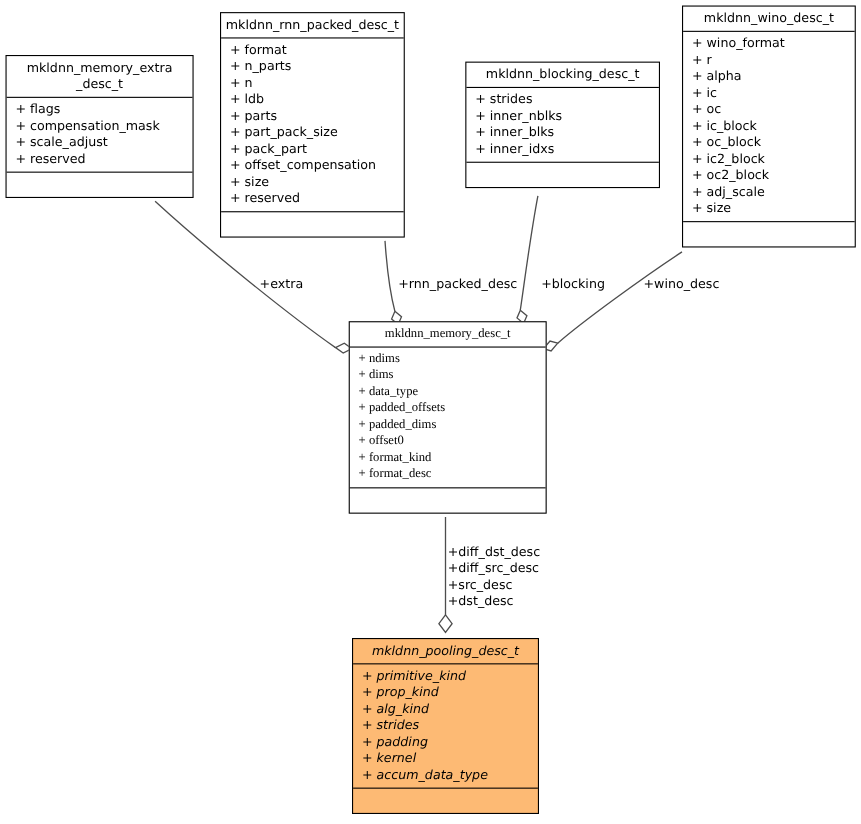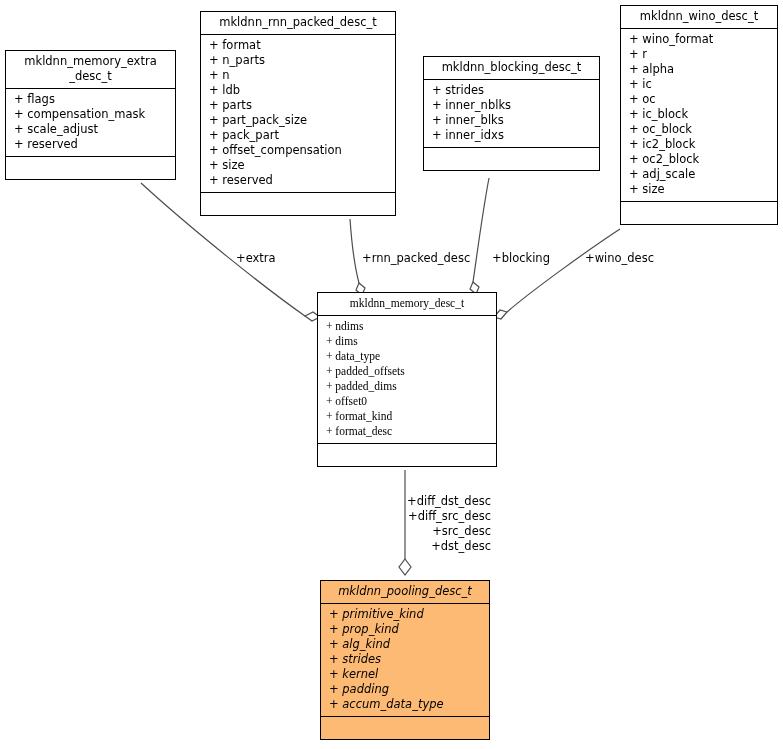--- a/index.html
+++ b/index.html
@@ -60,21 +60,21 @@
     height: 22px;
   }
   .edge-label {
     position: absolute;
     font-size: 11.5px;
     line-height: 15px;
     color: #000000;
     white-space: pre;
   }
   .edge-label.multi {
-    text-align: right;
+    text-align: left;
   }
 </style>
 </head>
 <body>
 
 <div id="canvas">
 
   <svg class="edges" viewBox="0 0 783 749">
 
     <path d="M 141 183 C 190 228 265 288 305 316" stroke="#4d4d4d" stroke-width="1.2" fill="none"></path>
@@ -98,21 +98,21 @@
 _desc_t</div>
     <div class="uml-attrs">
       <div class="uml-attr">+ flags</div>
       <div class="uml-attr">+ compensation_mask</div>
       <div class="uml-attr">+ scale_adjust</div>
       <div class="uml-attr">+ reserved</div>
     </div>
     <div class="uml-methods"></div>
   </div>
 
-  <div class="uml-box" style="left:200px; top:11px; width:196px;">
+  <div class="uml-box" style="left:200px; top:11px; width:168px;">
     <div class="uml-title">mkldnn_rnn_packed_desc_t</div>
     <div class="uml-attrs">
       <div class="uml-attr">+ format</div>
       <div class="uml-attr">+ n_parts</div>
       <div class="uml-attr">+ n</div>
       <div class="uml-attr">+ ldb</div>
       <div class="uml-attr">+ parts</div>
       <div class="uml-attr">+ part_pack_size</div>
       <div class="uml-attr">+ pack_part</div>
       <div class="uml-attr">+ offset_compensation</div>
@@ -166,22 +166,22 @@
     <div class="uml-methods"></div>
   </div>
 
   <div class="uml-box shaded" style="left:320px; top:580px; width:170px;">
     <div class="uml-title">mkldnn_pooling_desc_t</div>
     <div class="uml-attrs">
       <div class="uml-attr">+ primitive_kind</div>
       <div class="uml-attr">+ prop_kind</div>
       <div class="uml-attr">+ alg_kind</div>
       <div class="uml-attr">+ strides</div>
+      <div class="uml-attr">+ padding</div>
       <div class="uml-attr">+ kernel</div>
-      <div class="uml-attr">+ padding</div>
       <div class="uml-attr">+ accum_data_type</div>
     </div>
     <div class="uml-methods"></div>
   </div>
 
   <div class="edge-label" style="left:236px; top:251px;">+extra</div>
   <div class="edge-label" style="left:362px; top:251px;">+rnn_packed_desc</div>
   <div class="edge-label" style="left:492px; top:251px;">+blocking</div>
   <div class="edge-label" style="left:585px; top:251px;text-align:right;">+wino_desc</div>
   <div class="edge-label multi" style="left:407px; top:494px;">+diff_dst_desc

